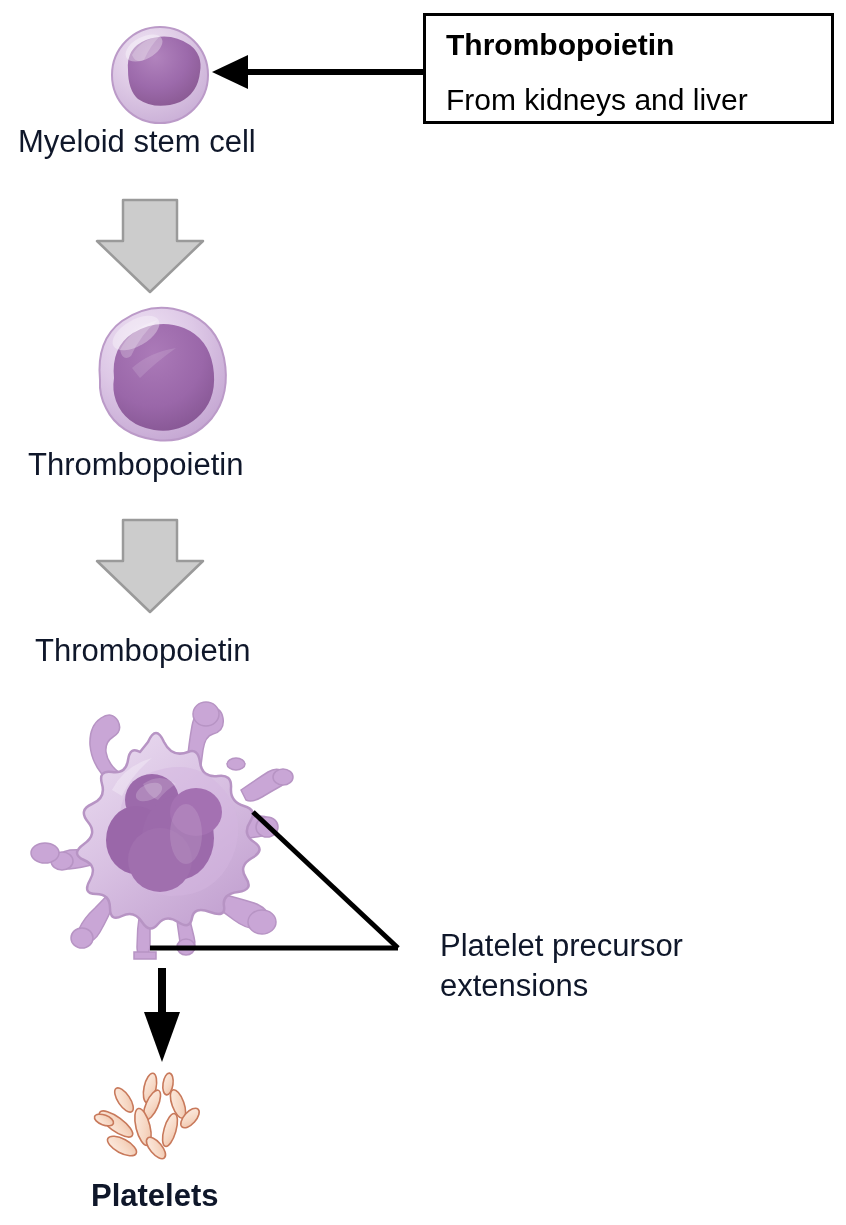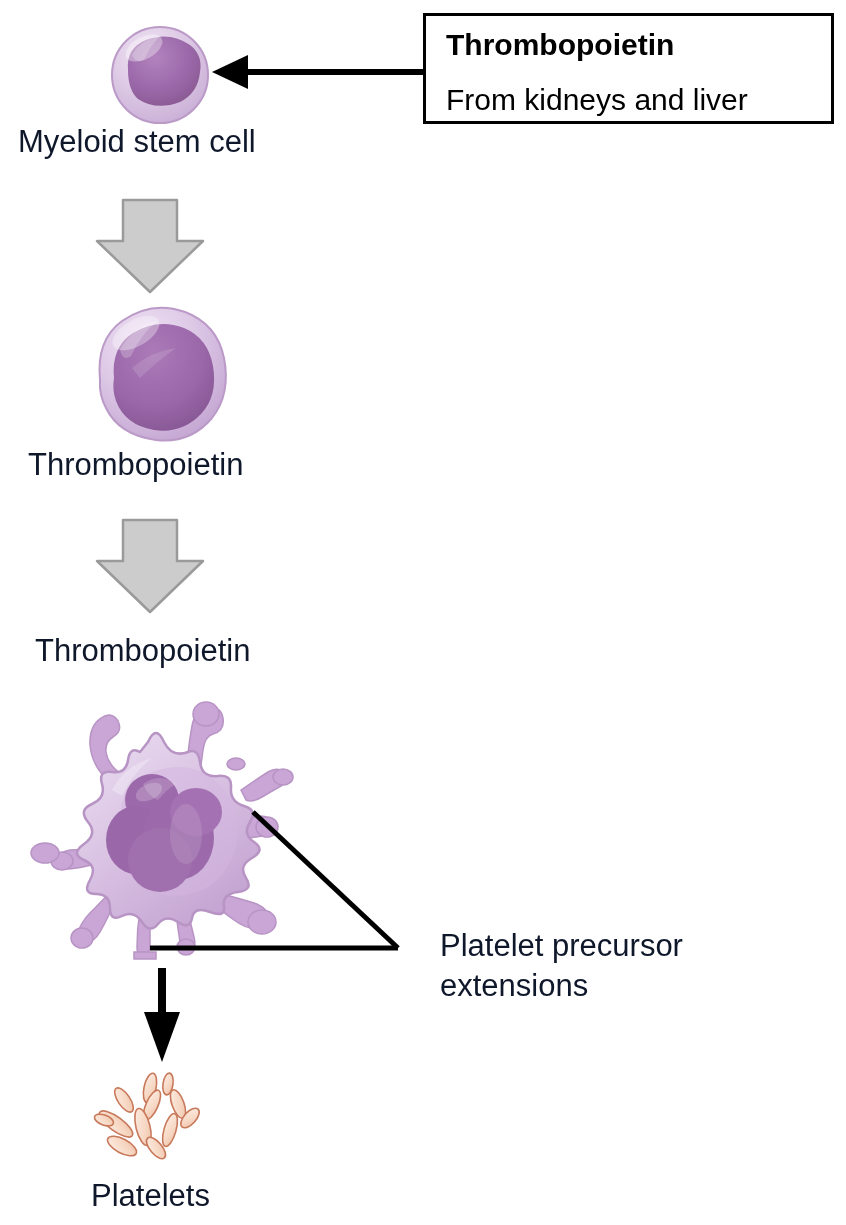--- a/index.html
+++ b/index.html
@@ -196,18 +196,18 @@
   <div class="box" style="left:423px;top:13px;width:411px;height:111px;"></div>
   <div class="box-t1" style="left:446px;top:28px;">Thrombopoietin</div>
   <div class="box-t2" style="left:446px;top:72px;margin-top:11px;">From kidneys and liver</div>
 
   <div class="lbl" style="left:18px;top:124px;">Myeloid stem cell</div>
 
   <div class="lbl" style="left:28px;top:447px;">Thrombopoietin</div>
 
   <div class="lbl" style="left:35px;top:633px;">Thrombopoietin</div>
 
-  <div class="lbl" style="left:91px;top:1178px;">Platelets</div>
+  <div class="lbl" style="left:91px;top:1178px;font-weight:bold;">Platelets</div>
 
   <div class="lbl" style="left:440px;top:968px;">extensions</div>
   <div class="lbl" style="left:440px;top:928px;">Platelet precursor</div>
 
 </div>
 
 </body></html>

